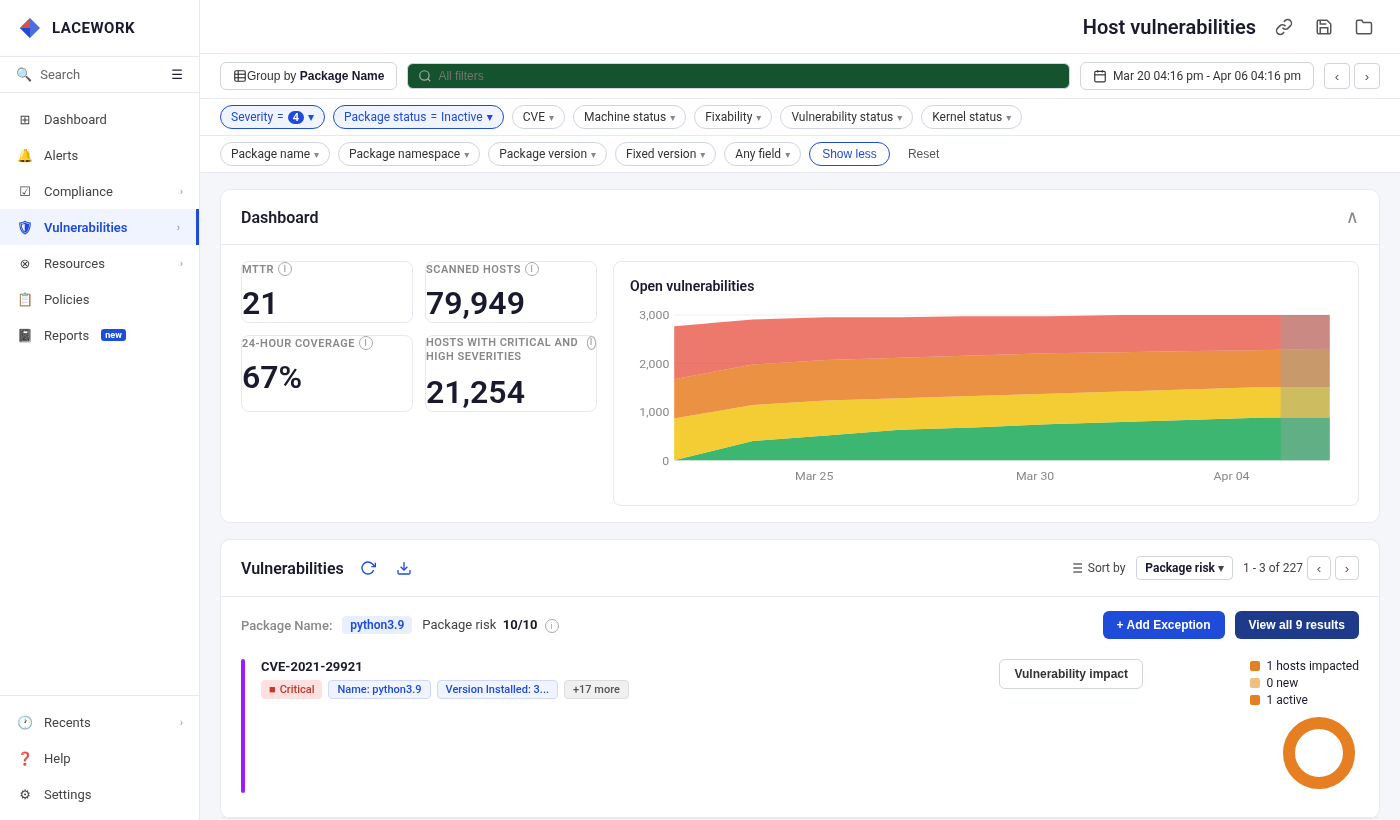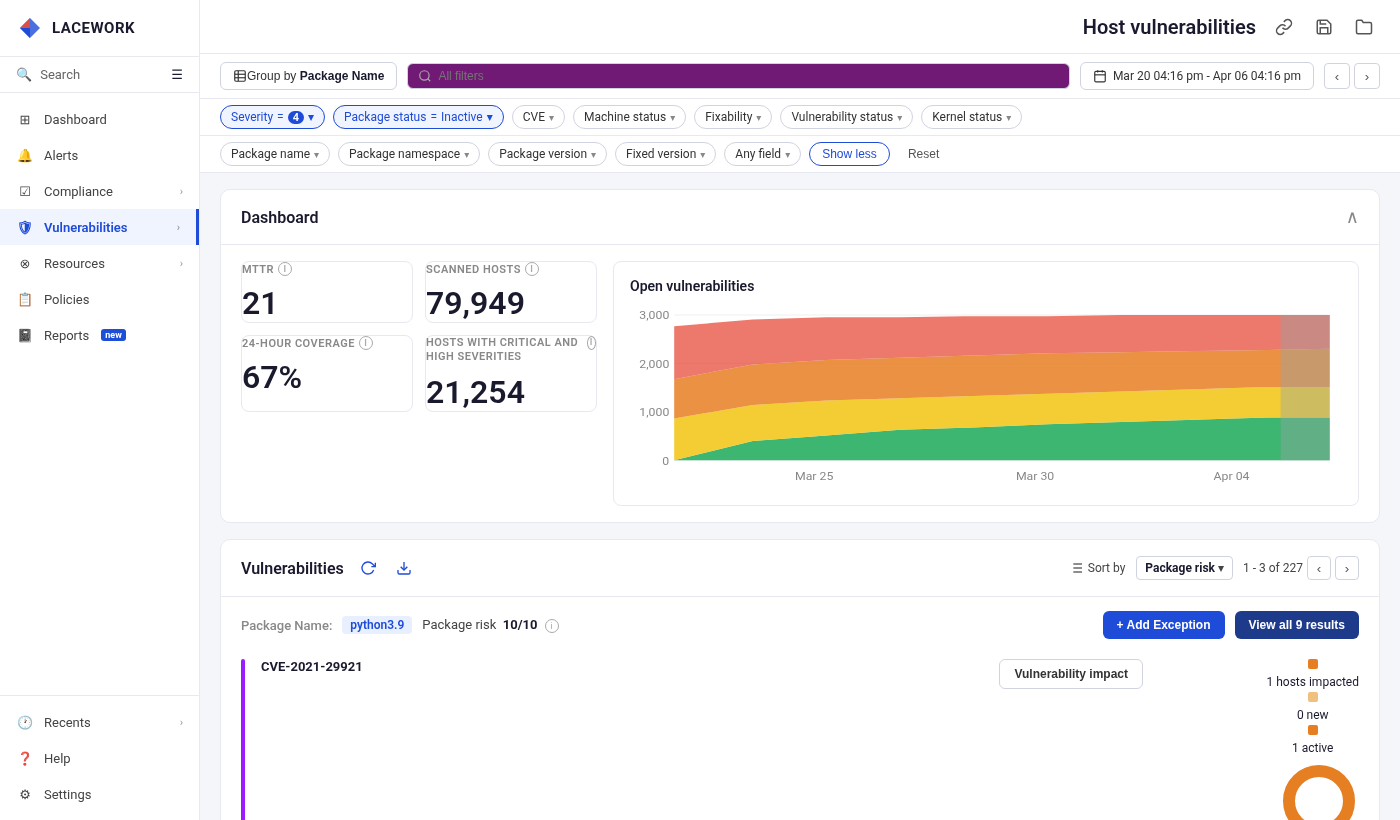--- a/index.html
+++ b/index.html
@@ -25,21 +25,21 @@
     .main { flex: 1; display: flex; flex-direction: column; overflow: hidden; }
     .header { background: #fff; border-bottom: 1px solid #e8e8f0; padding: 0 20px; display: flex; align-items: center; height: 54px; gap: 12px; }
     .header-title { font-size: 20px; font-weight: 600; color: #1a1a2e; flex: 1; text-align: right; }
     .header-actions { display: flex; gap: 8px; align-items: center; }
     .header-icon-btn { width: 32px; height: 32px; display: flex; align-items: center; justify-content: center; color: #555; cursor: pointer; border-radius: 4px; }
 
     
     .toolbar { background: #fff; border-bottom: 1px solid #e8e8f0; padding: 8px 20px; display: flex; align-items: center; gap: 10px; flex-wrap: wrap; }
     .group-by-btn { display: flex; align-items: center; padding: 6px 12px; border: 1px solid #d0d4e0; border-radius: 6px; background: #fff; cursor: pointer; font-size: 12px; color: #333; white-space: nowrap; }
     .group-by-btn strong { color: #1a1a2e; }
-    .filter-search { display: flex; align-items: center; gap: 6px; flex: 1; border: 1px solid #d0d4e0; border-radius: 6px; padding: 5px 10px; background: #701a75; }
+    .filter-search { display: flex; align-items: center; gap: 6px; flex: 1; border: 1px solid #d0d4e0; border-radius: 6px; padding: 5px 10px; background: #14532d; }
     .filter-search input { border: none; outline: none; font-size: 12px; color: #999; flex: 1; background: transparent; }
     .date-range { display: flex; align-items: center; gap: 6px; padding: 6px 12px; border: 1px solid #d0d4e0; border-radius: 6px; background: #fff; cursor: pointer; font-size: 12px; color: #333; white-space: nowrap; }
     .date-nav { display: flex; gap: 4px; }
     .date-nav-btn { width: 26px; height: 26px; display: flex; align-items: center; justify-content: center; border: 1px solid #d0d4e0; border-radius: 4px; cursor: pointer; color: #555; background: #fff; }
 
     
     .filter-bar { background: #fff; border-bottom: 1px solid #e8e8f0; padding: 6px 20px; display: flex; align-items: center; gap: 8px; flex-wrap: wrap; }
     .filter-chip { display: flex; align-items: center; gap: 4px; padding: 4px 10px; border: 1.5px solid #1e4bd8; border-radius: 16px; font-size: 12px; color: #1e4bd8; background: #f0f4ff; cursor: pointer; white-space: nowrap; }
     .filter-chip .chip-count { background: #1e4bd8; color: #fff; border-radius: 10px; padding: 0 5px; font-size: 11px; font-weight: 600; }
     .filter-dropdown { display: flex; align-items: center; gap: 4px; padding: 4px 10px; border: 1px solid #d0d4e0; border-radius: 16px; font-size: 12px; color: #333; background: #fff; cursor: pointer; white-space: nowrap; }
@@ -96,21 +96,21 @@
     .cve-tags { display: flex; gap: 6px; flex-wrap: wrap; }
     .tag { padding: 2px 8px; border-radius: 4px; font-size: 11px; font-weight: 500; }
     .tag-critical { background: #ffe0e0; color: #c0392b; display: flex; align-items: center; gap: 4px; }
     .tag-critical::before { content: '■'; color: #c0392b; }
     .tag-name { background: #f0f4ff; color: #1e4bd8; border: 1px solid #d0d8ff; }
     .tag-version { background: #f0f4ff; color: #1e4bd8; border: 1px solid #d0d8ff; }
     .tag-more { background: #f0f0f0; color: #555; border: 1px solid #ddd; }
     .vuln-impact-btn { background: #fff; border: 1.5px solid #d0d4e0; border-radius: 6px; padding: 7px 14px; font-size: 12px; font-weight: 600; color: #333; cursor: pointer; white-space: nowrap; }
     .cve-right { display: flex; flex-direction: column; align-items: flex-end; gap: 6px; min-width: 200px; }
     .hosts-info { display: flex; flex-direction: column; gap: 3px; font-size: 12px; }
-    .hosts-item { display: flex; align-items: center; gap: 6px; flex-direction: column; }
+    .hosts-item { display: flex; align-items: center; gap: 6px; }
     .dot { width: 10px; height: 10px; border-radius: 2px; flex-shrink: 0; }
     .dot-orange { background: #e67e22; }
     .dot-light-orange { background: #f39c12; }
     .dot-active { background: #e67e22; }
 
     .info-icon { width: 14px; height: 14px; border-radius: 50%; border: 1.5px solid #aaa; display: inline-flex; align-items: center; justify-content: center; font-size: 9px; color: #aaa; cursor: pointer; }
 
     
     ::-webkit-scrollbar { width: 6px; height: 6px; }
     ::-webkit-scrollbar-track { background: transparent; }
@@ -434,20 +434,26 @@
           <div class="package-header-actions">
             <button class="add-exception-btn">+ Add Exception</button>
             <button class="view-results-btn">View all 9 results</button>
           </div>
         </div>
 
         <div class="cve-row">
           <div class="cve-bar" style="background:#9b1dff;"></div>
           <div class="cve-info">
             <div class="cve-id">CVE-2021-29921</div>
+            <div class="cve-tags">
+              <span class="tag tag-critical">Critical</span>
+              <span class="tag tag-name">Name: python3.9</span>
+              <span class="tag tag-version">Version Installed: 3...</span>
+              <span class="tag tag-more">+17 more</span>
+            </div>
           </div>
           <button class="vuln-impact-btn">Vulnerability impact</button>
           <div class="cve-right">
             <div class="hosts-info">
               <div class="hosts-item">
                 <span class="dot dot-orange"></span>
                 <span>1 hosts impacted</span>
               </div>
               <div class="hosts-item">
                 <span class="dot dot-light-orange" style="background:#f0c080;"></span>

